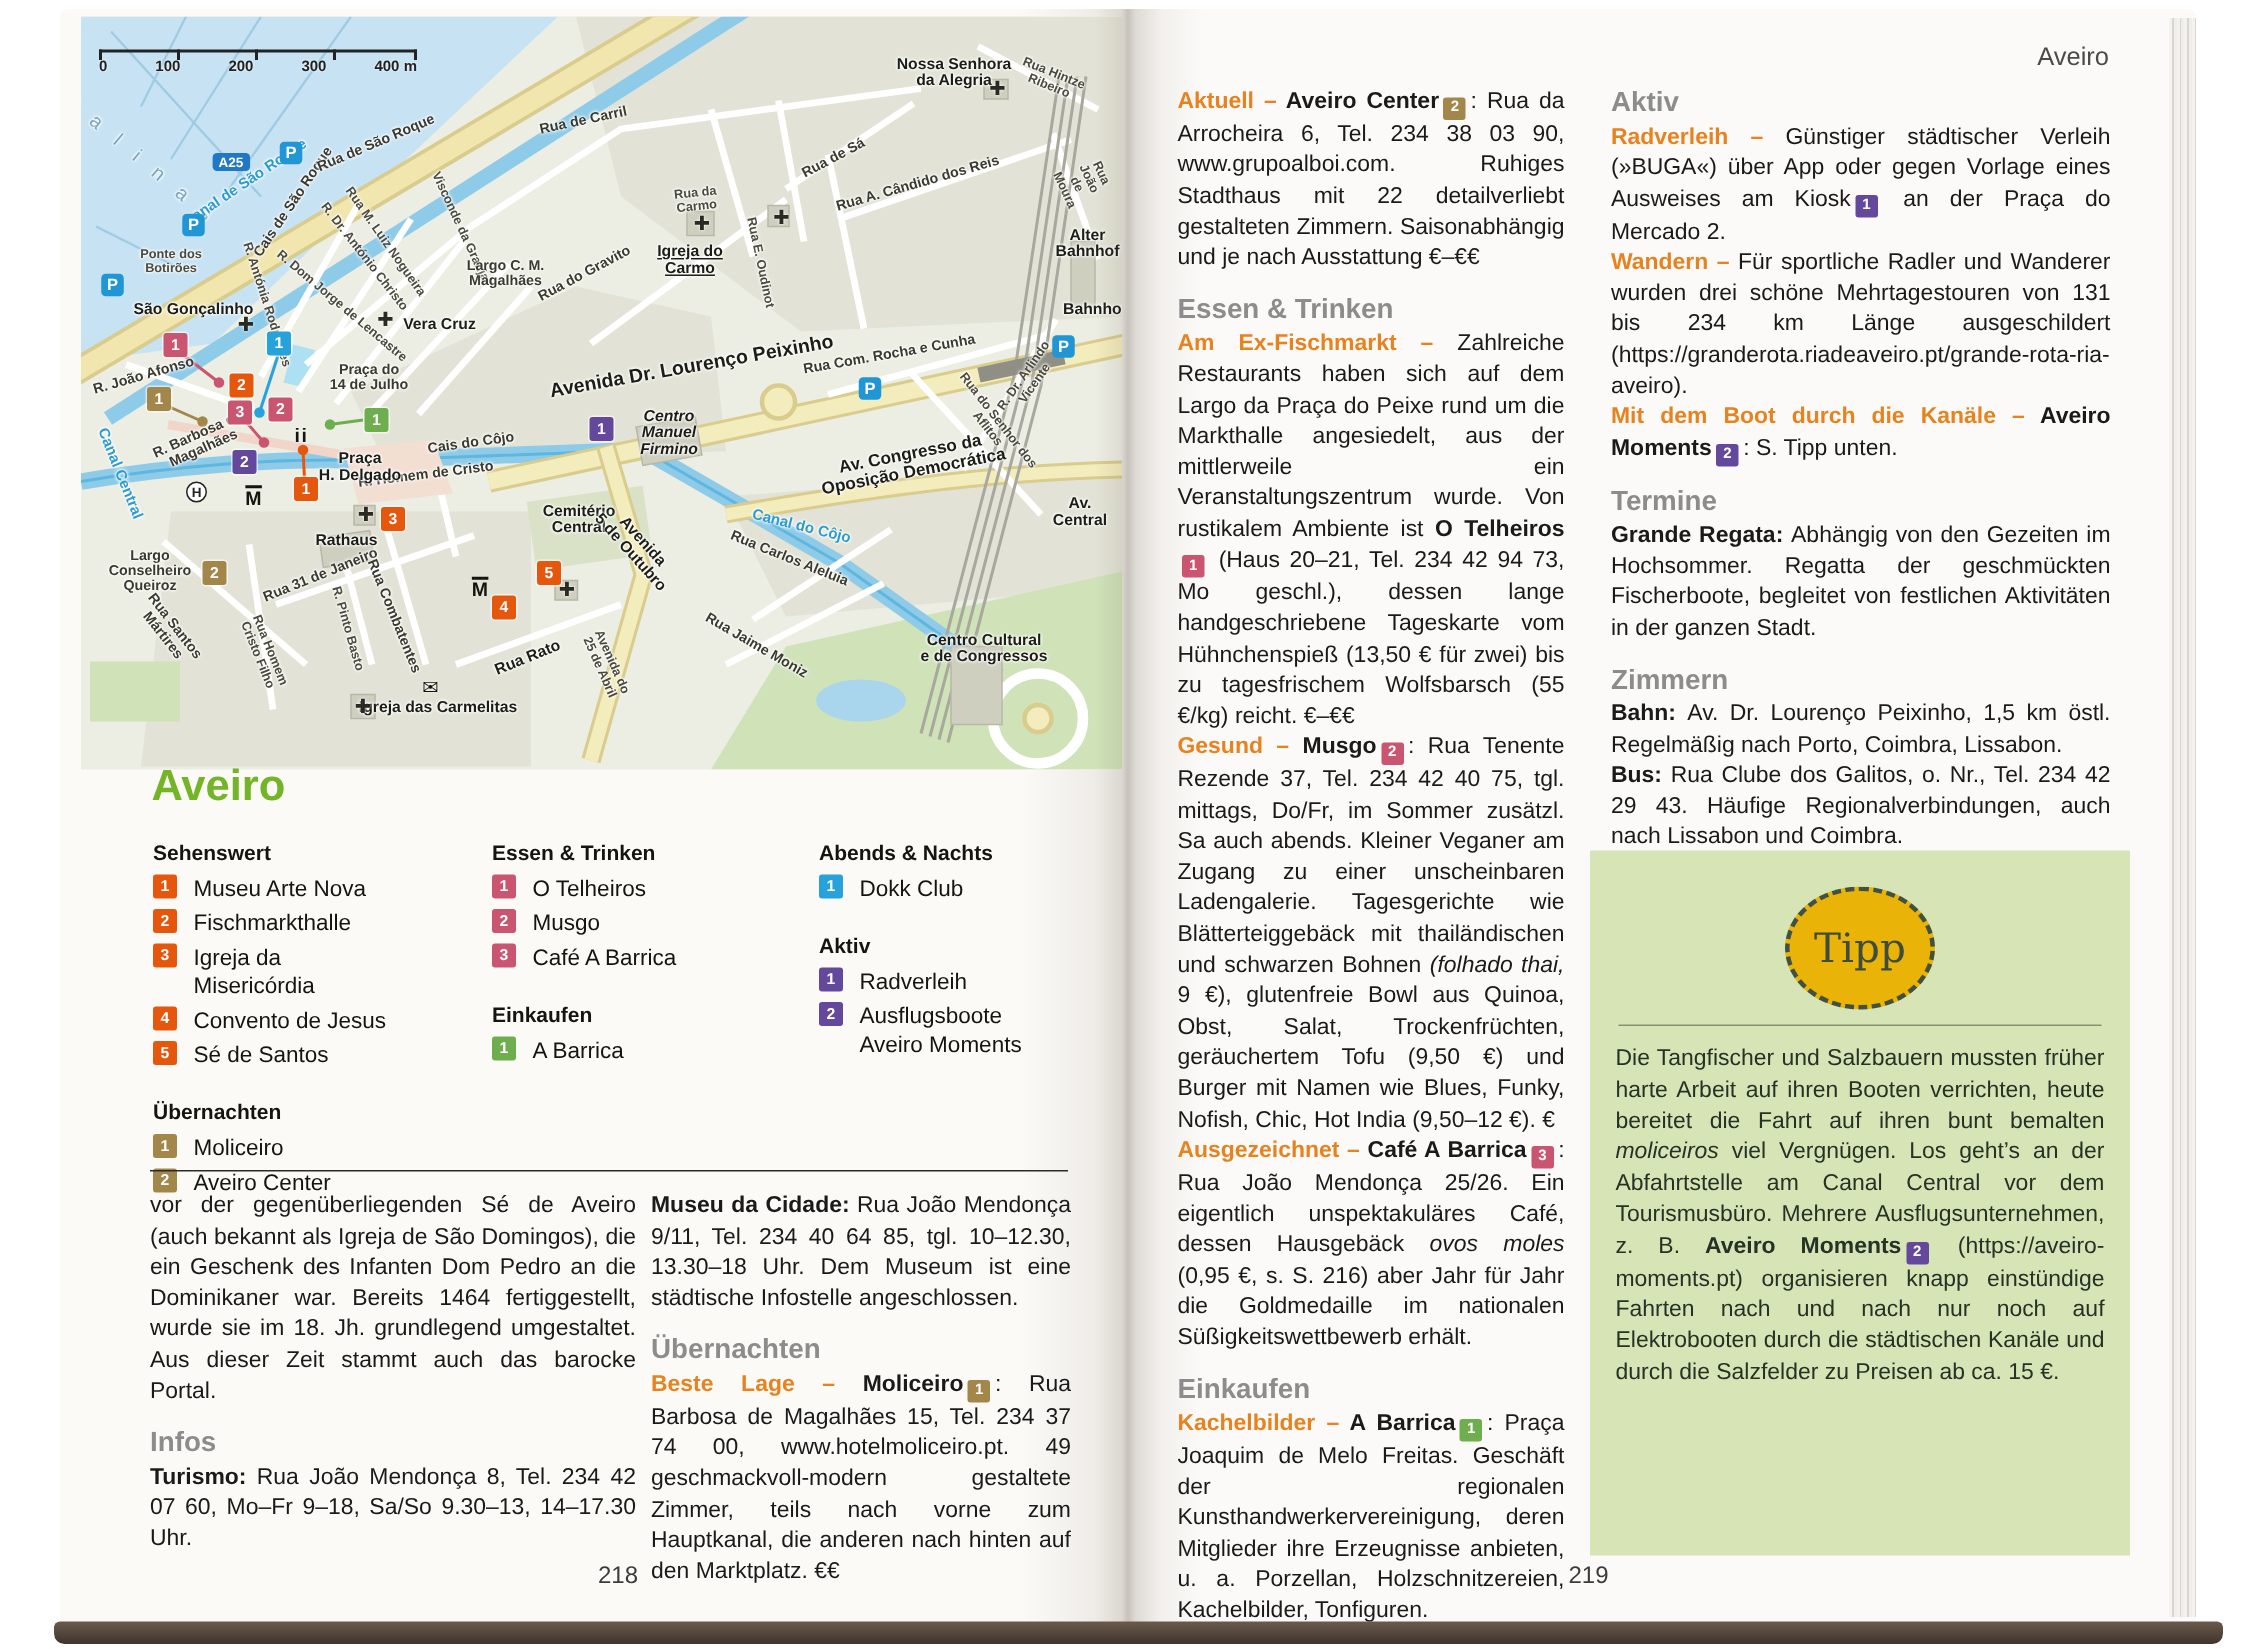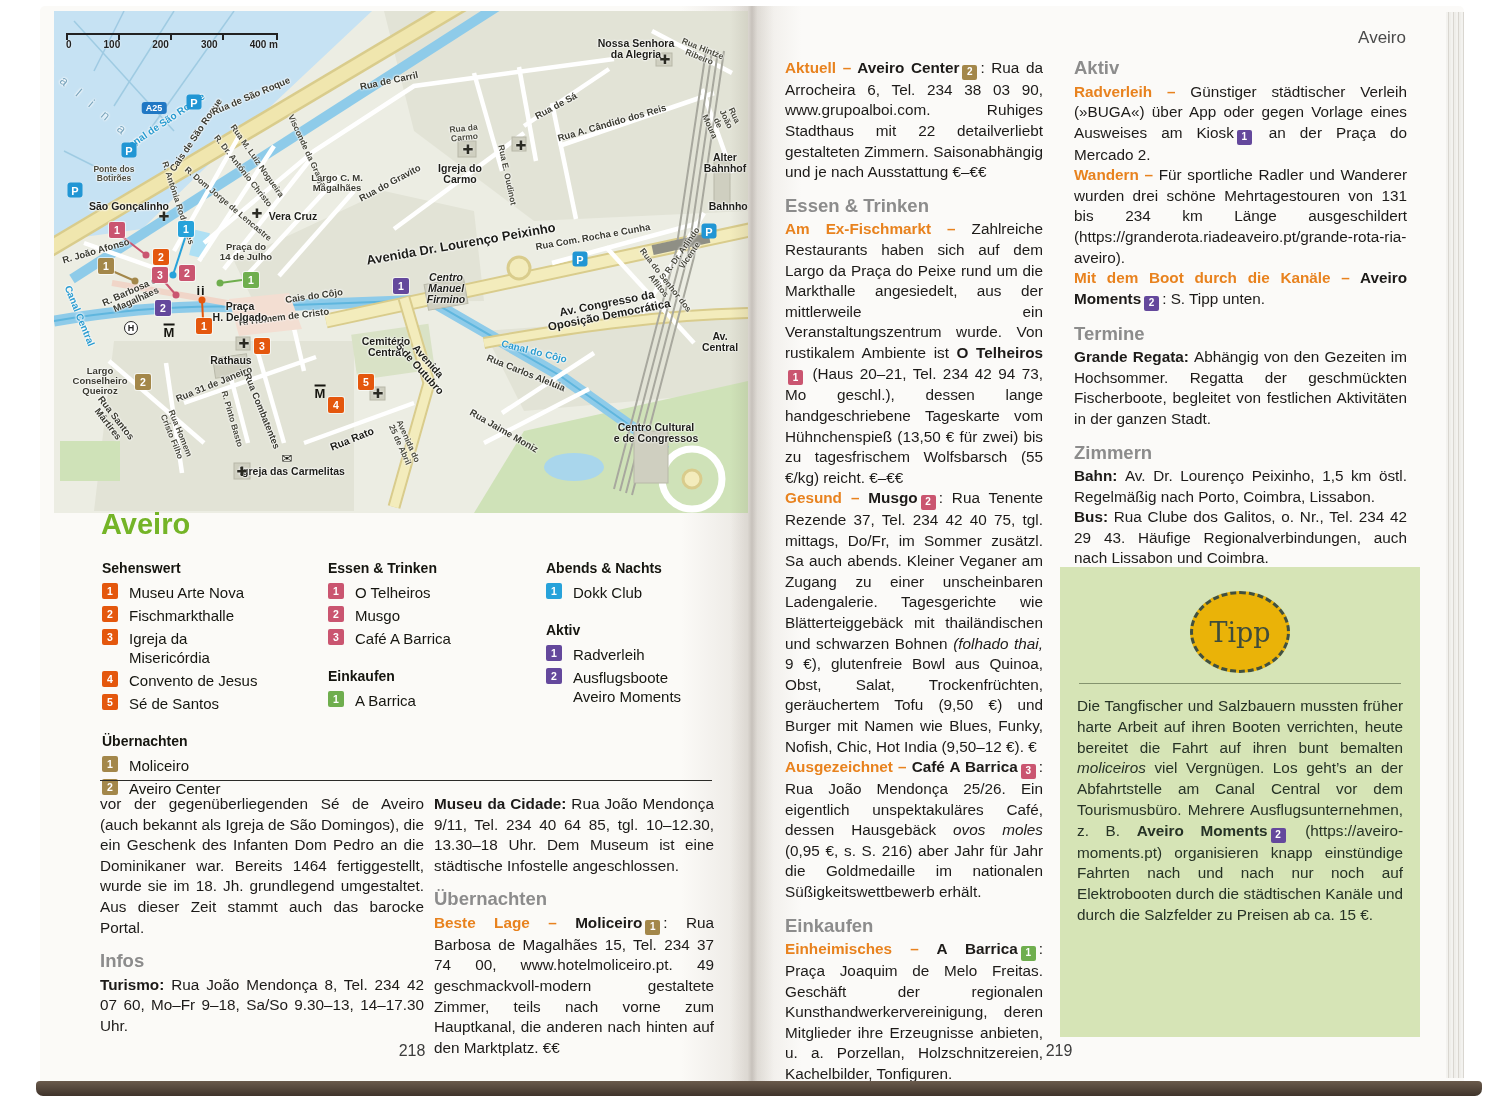--- a/index.html
+++ b/index.html
@@ -207,21 +207,21 @@
 14 de Julho</div>
           <div class="mlabel ml-pl" style="left: 239px; top: 206px; transform: translate(-50%, -50%) rotate(0deg);">Vera Cruz</div>
           <div class="mlabel ml-sm" style="left: 124px; top: 192px; transform: translate(-50%, -50%) rotate(72deg);">R. Antónia Rodrigues</div>
           <div class="mlabel ml-sm" style="left: 174px; top: 193px; transform: translate(-50%, -50%) rotate(40deg);">R. Dom Jorge de Lencastre</div>
           <div class="mlabel ml-sm" style="left: 189px; top: 160px; transform: translate(-50%, -50%) rotate(52deg);">R. Dr. António Christo</div>
           <div class="mlabel ml-sm" style="left: 203px; top: 150px; transform: translate(-50%, -50%) rotate(55deg);">Rua M. Luiz Nogueira</div>
           <div class="mlabel ml-sm" style="left: 253px; top: 140px; transform: translate(-50%, -50%) rotate(65deg);">Visconde da Granja</div>
           <div class="mlabel ml-st" style="left: 263px; top: 172px; transform: translate(-50%, -50%) rotate(0deg); margin-left: 20px;">Largo C. M.
 Magalhães</div>
           <div class="mlabel ml-st" style="left: 336px; top: 172px; transform: translate(-50%, -50%) rotate(-28deg);">Rua do Gravito</div>
-          <div class="mlabel ml-pl" style="left: 406px; top: 163px; transform: translate(-50%, -50%) rotate(0deg);">Igreja do
+          <div class="mlabel ml-pl" style="left: 406px; top: 163px; transform: translate(-50%, -50%) rotate(0deg); text-decoration: underline;">Igreja do
 Carmo</div>
           <div class="mlabel ml-sm" style="left: 410px; top: 122px; transform: translate(-50%, -50%) rotate(-6deg);">Rua da
 Carmo</div>
           <div class="mlabel ml-sm" style="left: 453px; top: 164px; transform: translate(-50%, -50%) rotate(78deg);">Rua E. Oudinot</div>
           <div class="mlabel ml-big" style="left: 407px; top: 233px; transform: translate(-50%, -50%) rotate(-10deg);">Avenida Dr. Lourenço Peixinho</div>
           <div class="mlabel ml-it" style="left: 392px; top: 278px; transform: translate(-50%, -50%) rotate(0deg);">Centro
 Manuel
 Firmino</div>
           <div class="mlabel ml-st" style="left: 260px; top: 285px; transform: translate(-50%, -50%) rotate(-8deg);">Cais do Côjo</div>
           <div class="mlabel ml-st" style="left: 230px; top: 306px; transform: translate(-50%, -50%) rotate(-7deg);">R. Homem de Cristo</div>
@@ -428,21 +428,21 @@
   <div class="page page-right">
     <div class="runhead">Aveiro</div>
 
     <div class="tcol" id="rp-col1" style="left:33px; top:52px; width:258px;">
         <p class="jpara"><span class="ro">Aktuell – </span><span class="rb">Aveiro Center</span><span class="ibadge" style="background: rgb(163, 135, 74);">2</span><span class="">: Rua da Arrocheira 6, Tel. 234 38 03 90, www.grupoalboi.com. Ruhiges Stadthaus mit 22 detailverliebt gestalteten Zimmern. Saisonabhängig und je nach Ausstattung €–€€</span></p>
         <div class="grayh">Essen &amp; Trinken</div>
         <p class="jpara"><span class="ro">Am Ex-Fischmarkt – </span><span class="">Zahlreiche Restaurants haben sich auf dem Largo da Praça do Peixe rund um die Markthalle angesiedelt, aus der mittlerweile ein Veranstaltungszentrum wurde. Von rustikalem Ambiente ist </span><span class="rb">O Telheiros</span><span class="ibadge" style="background: rgb(202, 85, 112);">1</span><span class=""> (Haus 20–21, Tel. 234 42 94 73, Mo geschl.), dessen lange handgeschriebene Tageskarte vom Hühnchenspieß (13,50 € für zwei) bis zu tagesfrischem Wolfsbarsch (55 €/kg) reicht. €–€€</span></p>
         <p class="jpara"><span class="ro">Gesund – </span><span class="rb">Musgo</span><span class="ibadge" style="background: rgb(202, 85, 112);">2</span><span class="">: Rua Tenente Rezende 37, Tel. 234 42 40 75, tgl. mittags, Do/Fr, im Sommer zusätzl. Sa auch abends. Kleiner Veganer am Zugang zu einer unscheinbaren Ladengalerie. Tagesgerichte wie Blätterteiggebäck mit thailändischen und schwarzen Bohnen </span><span class="ri">(folhado thai,</span><span class=""> 9 €), glutenfreie Bowl aus Quinoa, Obst, Salat, Trockenfrüchten, geräuchertem Tofu (9,50 €) und Burger mit Namen wie Blues, Funky, Nofish, Chic, Hot India (9,50–12 €). €</span></p>
         <p class="jpara"><span class="ro">Ausgezeichnet – </span><span class="rb">Café A Barrica</span><span class="ibadge" style="background: rgb(202, 85, 112);">3</span><span class="">: Rua João Mendonça 25/26. Ein eigentlich unspektakuläres Café, dessen Hausgebäck </span><span class="ri">ovos moles</span><span class=""> (0,95 €, s. S. 216) aber Jahr für Jahr die Goldmedaille im nationalen Süßigkeitswettbewerb erhält.</span></p>
         <div class="grayh">Einkaufen</div>
-        <p class="jpara"><span class="ro">Einheimisches – </span><span class="rb">A Barrica</span><span class="ibadge" style="background: rgb(111, 174, 78);">1</span><span class="">: Praça Joaquim de Melo Freitas. Geschäft der regionalen Kunsthandwerkervereinigung, deren Mitglieder ihre Erzeugnisse anbieten, u. a. Porzellan, Holzschnitzereien, Kachelbilder, Tonfiguren.</span></p>
+        <p class="jpara"><span class="ro">Kachelbilder – </span><span class="rb">A Barrica</span><span class="ibadge" style="background: rgb(111, 174, 78);">1</span><span class="">: Praça Joaquim de Melo Freitas. Geschäft der regionalen Kunsthandwerkervereinigung, deren Mitglieder ihre Erzeugnisse anbieten, u. a. Porzellan, Holzschnitzereien, Kachelbilder, Tonfiguren.</span></p>
       </div>
     <div class="tcol" id="rp-col2" style="left:322px; top:52px; width:333px;">
         <div class="grayh">Aktiv</div>
         <p class="jpara"><span class="ro">Radverleih – </span><span class="">Günstiger städtischer Verleih (»BUGA«) über App oder gegen Vorlage eines Ausweises am Kiosk</span><span class="ibadge" style="background: rgb(100, 72, 156);">1</span><span class=""> an der Praça do Mercado 2.</span></p>
         <p class="jpara"><span class="ro">Wandern – </span><span class="">Für sportliche Radler und Wanderer wurden drei schöne Mehrtagestouren von 131 bis 234 km Länge ausgeschildert (https://granderota.riadeaveiro.pt/grande-rota-ria-aveiro).</span></p>
         <p class="jpara"><span class="ro">Mit dem Boot durch die Kanäle – </span><span class="rb">Aveiro Moments</span><span class="ibadge" style="background: rgb(100, 72, 156);">2</span><span class="">: S. Tipp unten.</span></p>
         <div class="grayh">Termine</div>
         <p class="jpara"><span class="rb">Grande Regata: </span><span class="">Abhängig von den Gezeiten im Hochsommer. Regatta der geschmückten Fischerboote, begleitet von festlichen Aktivitäten in der ganzen Stadt.</span></p>
         <div class="grayh">Zimmern</div>
         <p class="jpara"><span class="rb">Bahn: </span><span class="">Av. Dr. Lourenço Peixinho, 1,5 km östl. Regelmäßig nach Porto, Coimbra, Lissabon.</span></p>

